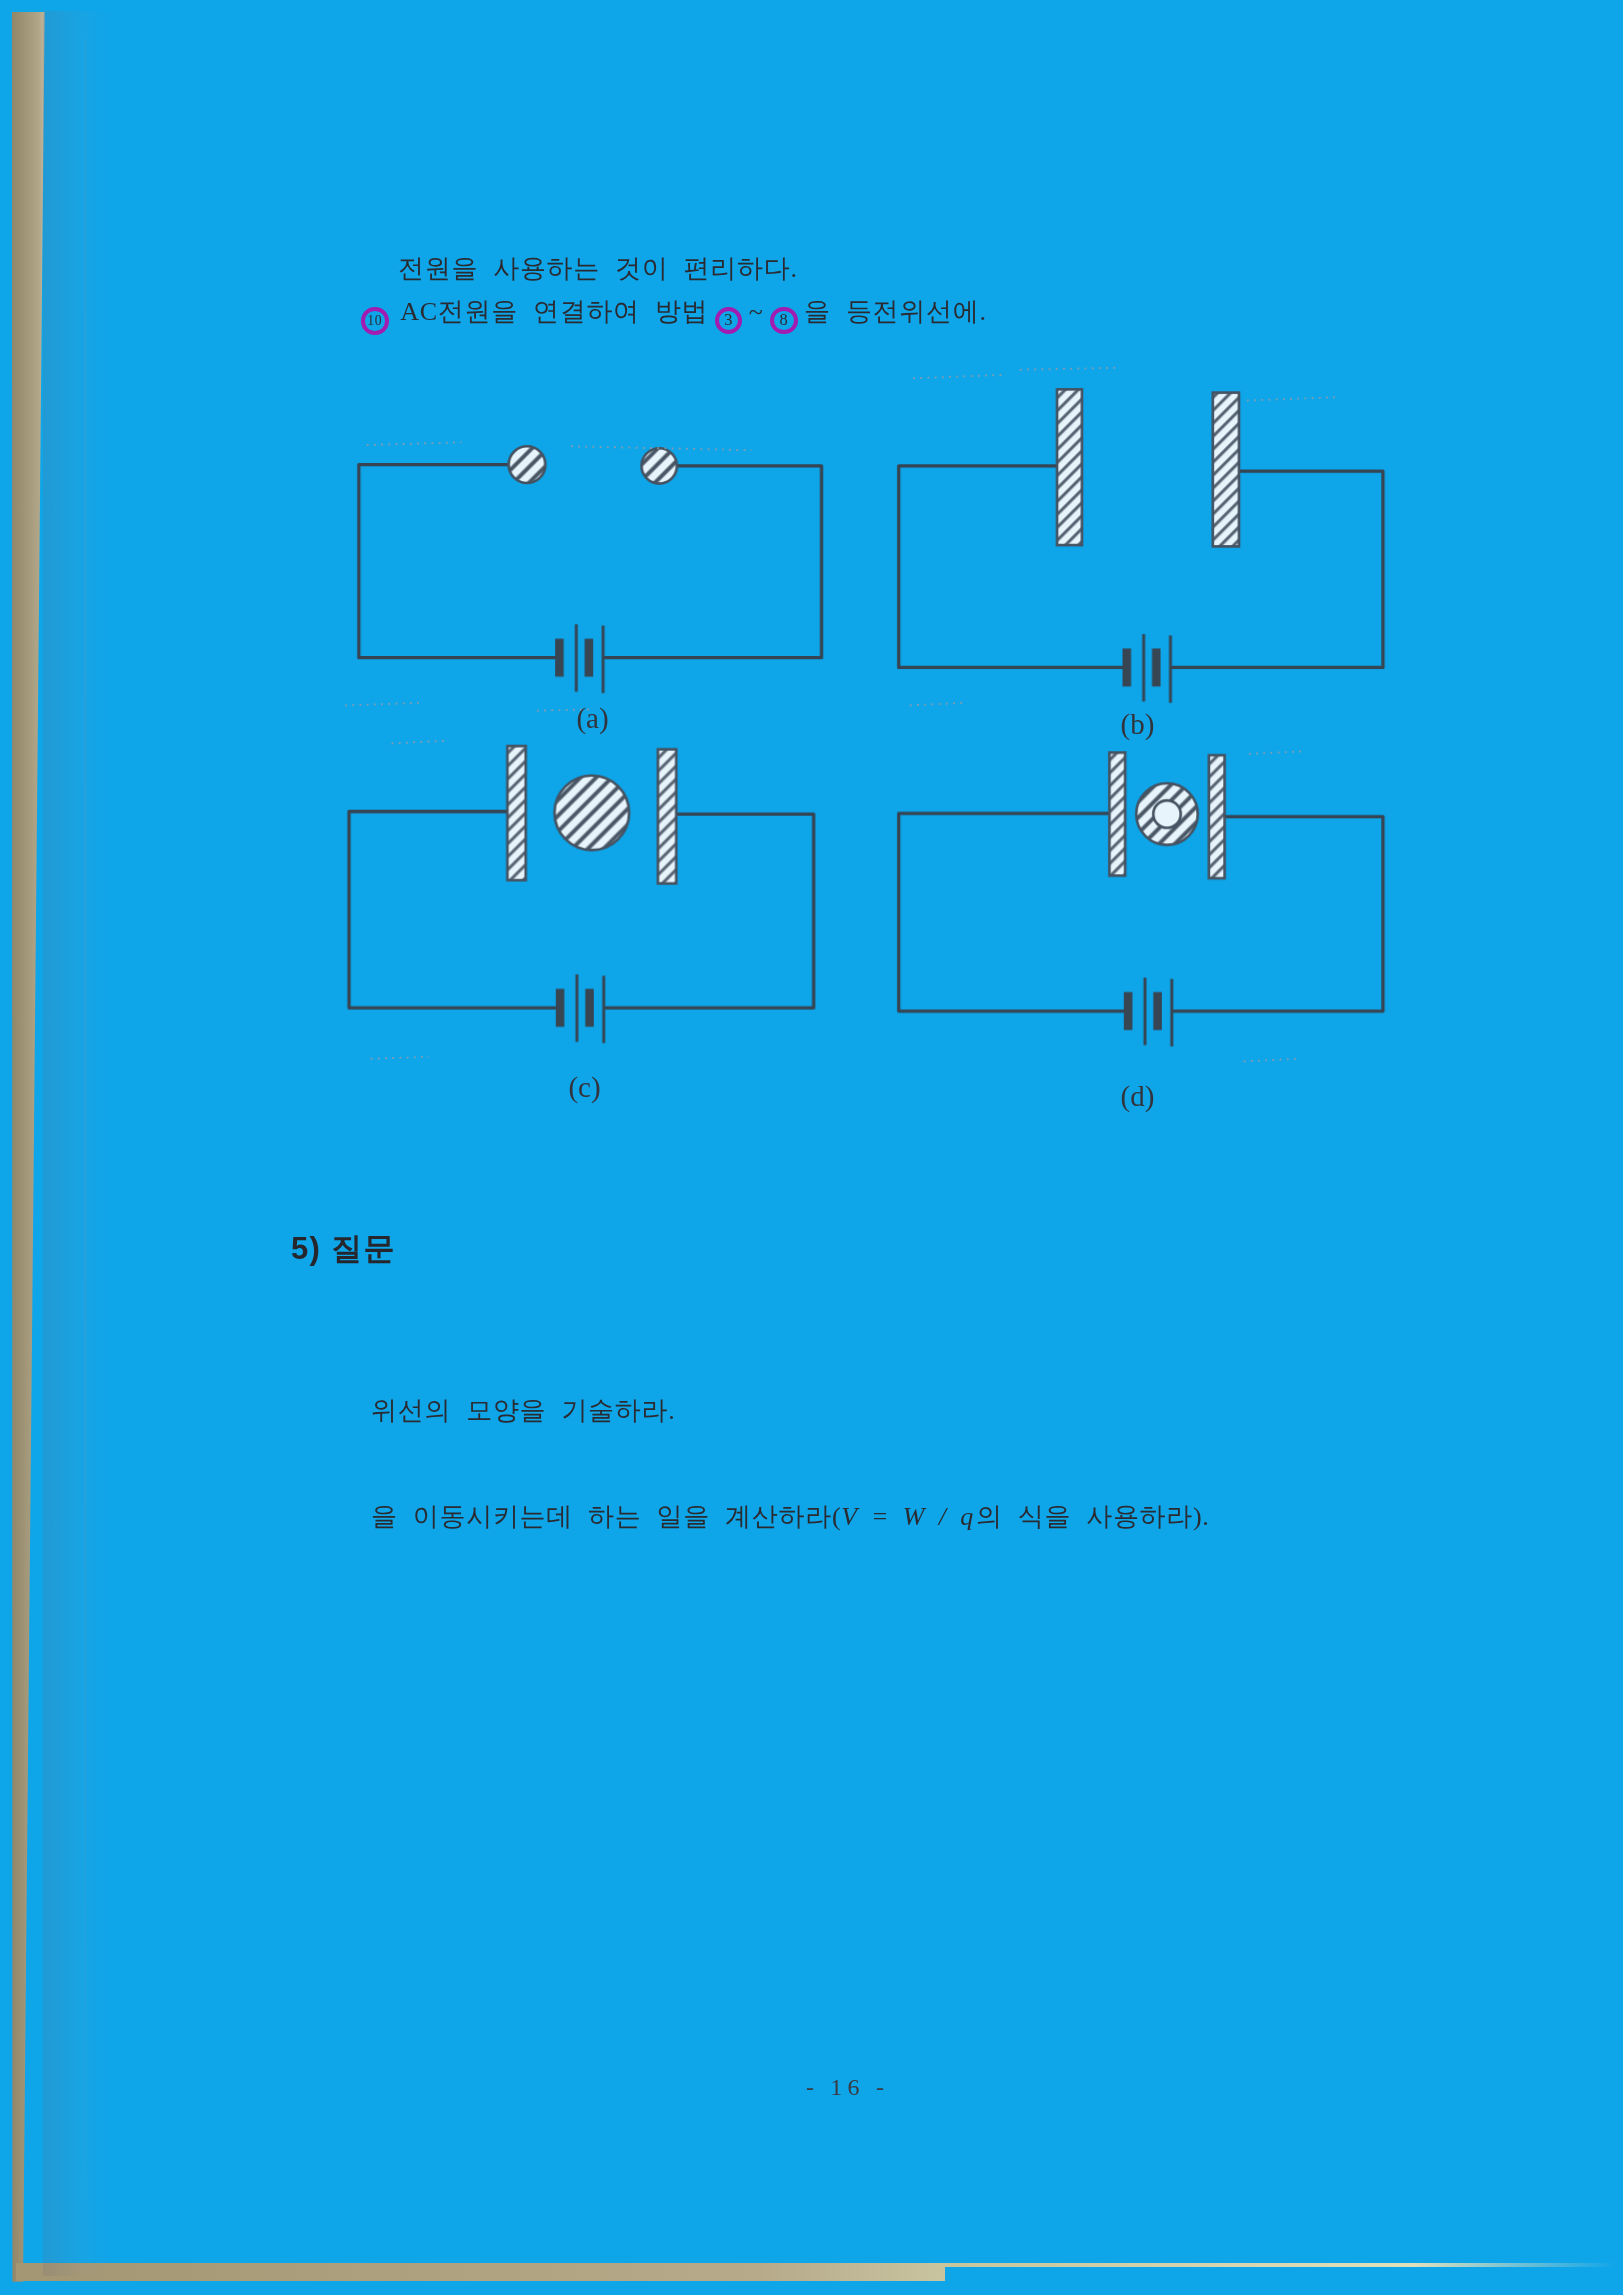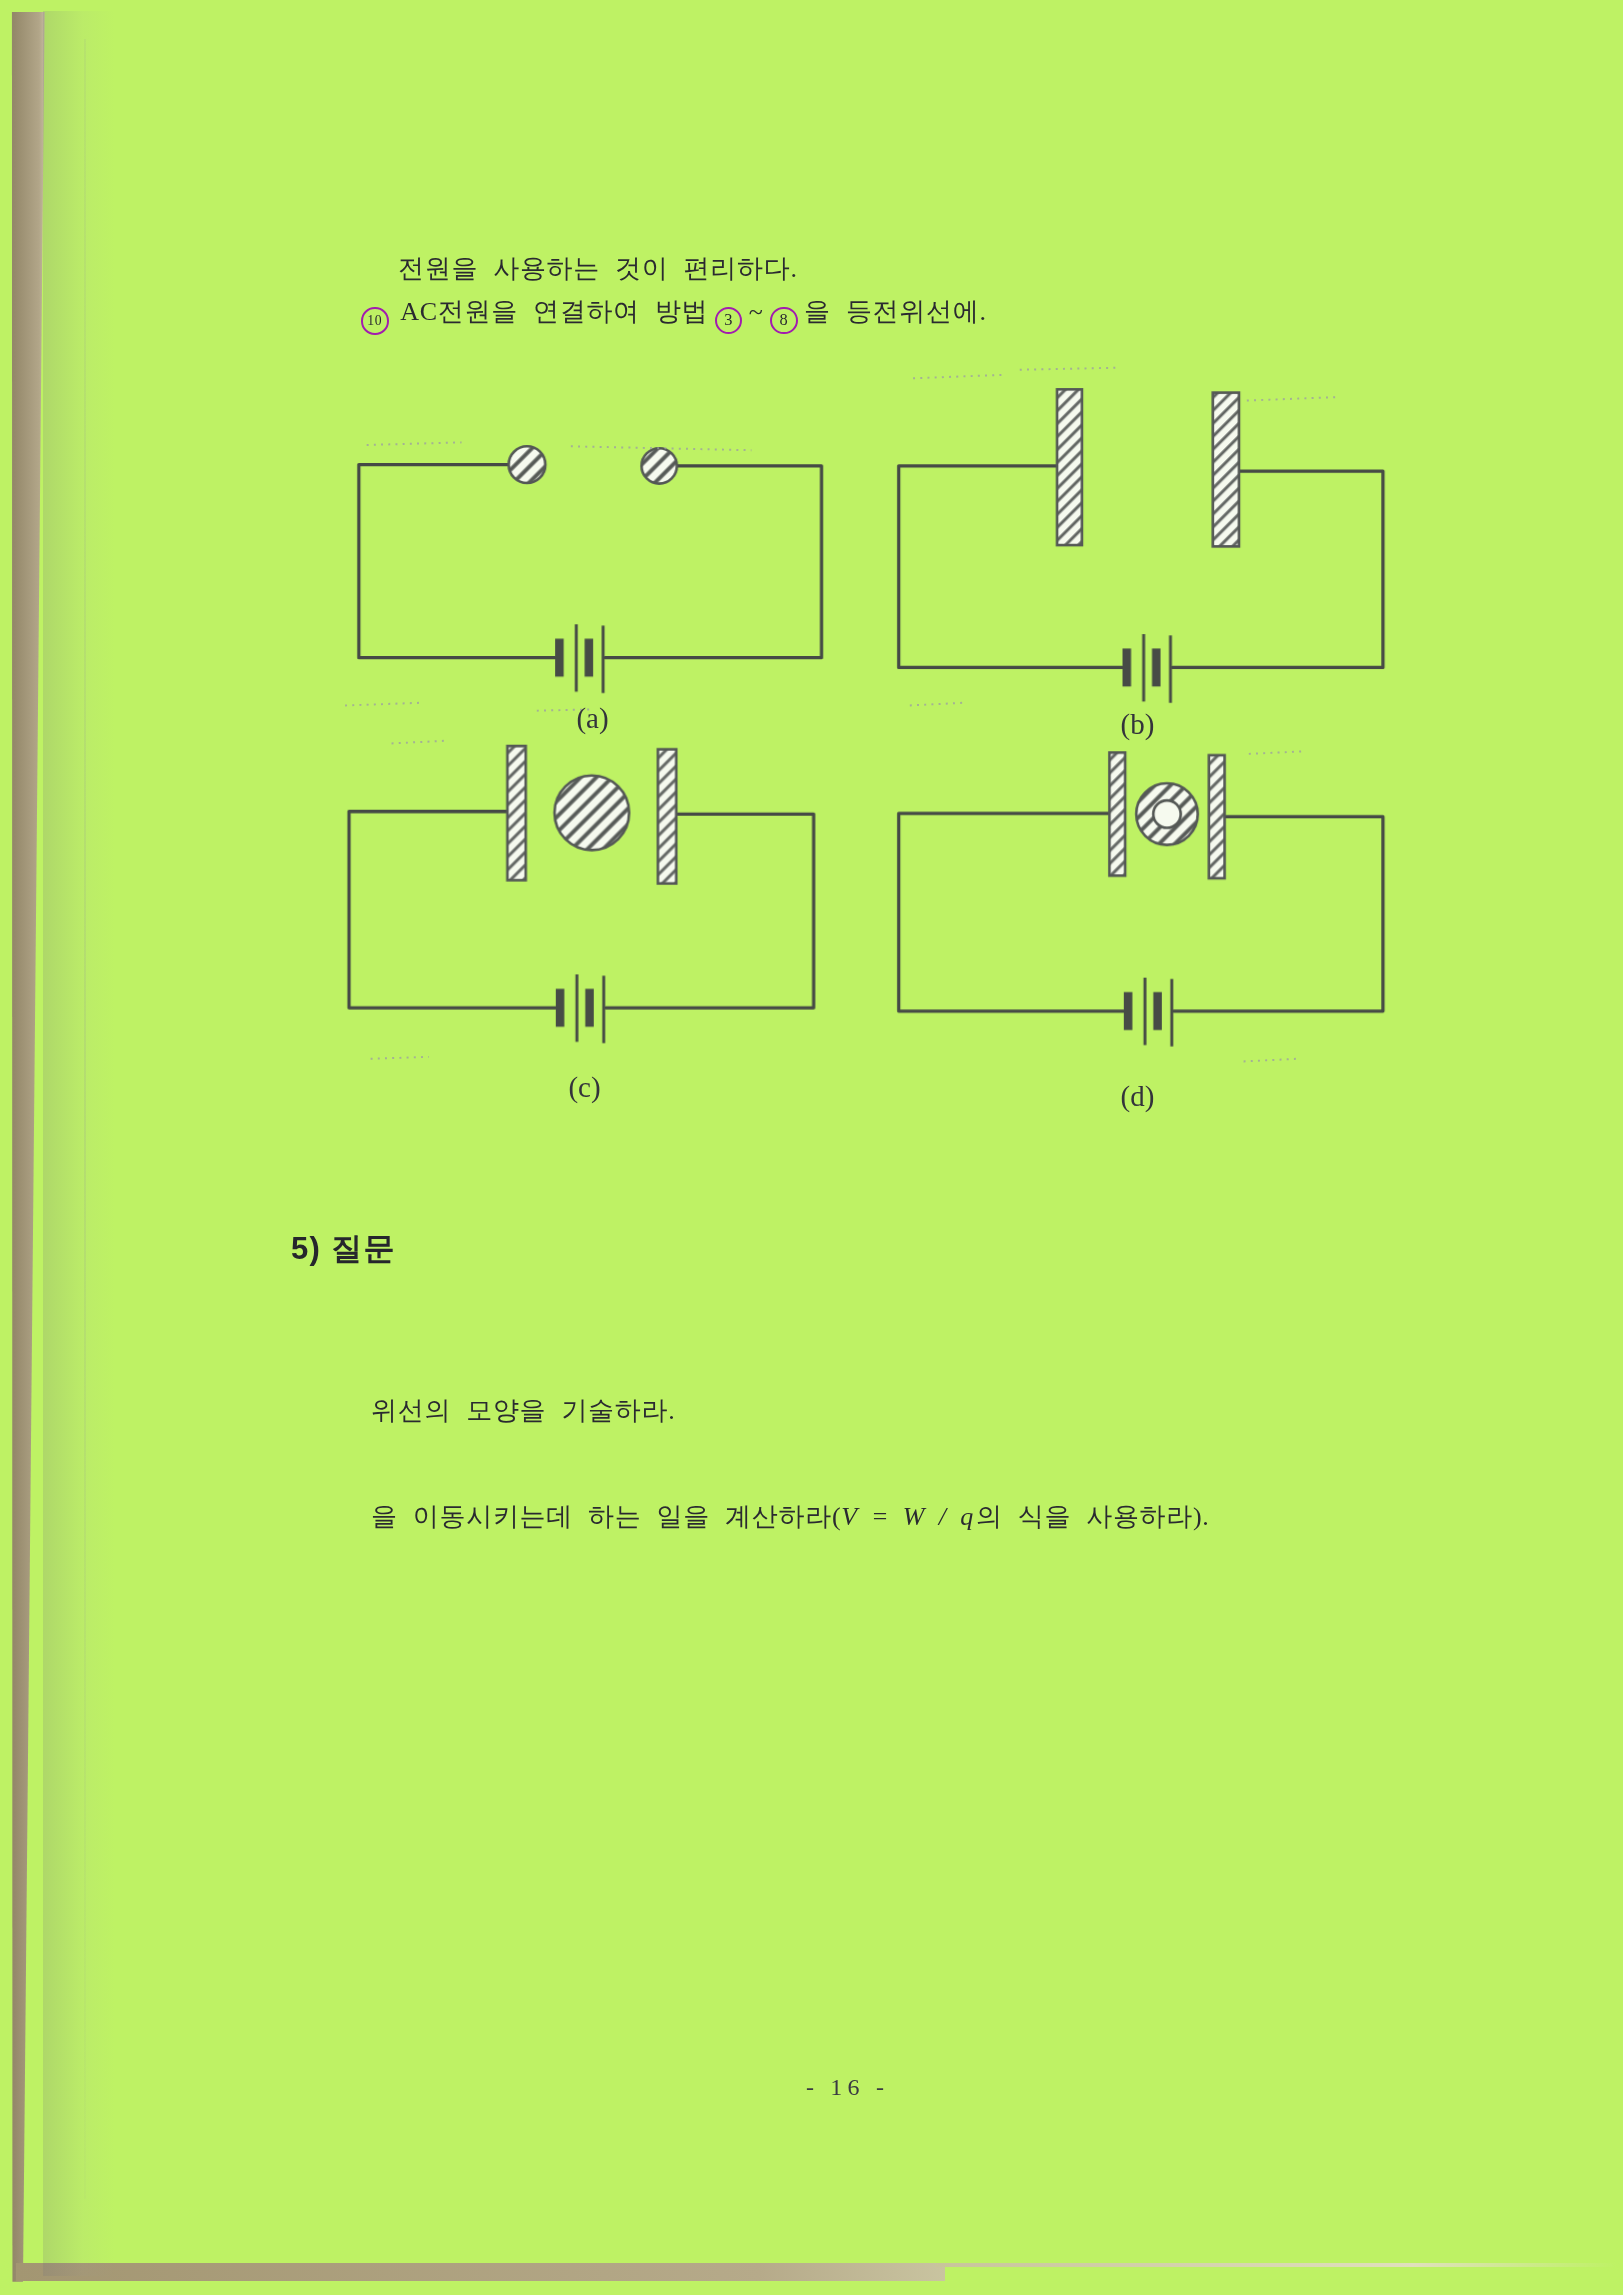--- a/index.html
+++ b/index.html
@@ -1,34 +1,34 @@
 <!DOCTYPE html>
 <html style="font-size:10.5px"><head>
 <meta charset="utf-8">
 <style>
   html,body{margin:0;padding:0;background:#ffffff;}
-  .scan{position:relative;width:1624px;height:2295px;background:#bef264;overflow:hidden;
+  .scan{position:relative;width:1624px;height:2295px;background:#0ea5e9;overflow:hidden;
         font-family:"Liberation Serif","DejaVu Serif",serif;color:#26262c;}
   
   .edge-left{position:absolute;left:0;top:11.8px;width:46px;height:2270px;
              background:linear-gradient(to right,#94886a 30%,#b2a689 85%,#c7bda4 100%);
              clip-path:polygon(26% 0,97% 0,50% 100%,27% 100%);}
   .edge-bottom{position:absolute;left:15.7px;top:2263px;width:929px;height:17.7px;
                background:linear-gradient(to right,#a39672,#b6aa8a 80%,#c9c4a0);}
   .edge-bottom-thin{position:absolute;left:936px;top:2263px;width:681px;height:3.9px;
                background:linear-gradient(to right,#c8c49b,#e0e0bd 70%,rgba(235,235,210,0));}
   .page-shadow{position:absolute;left:43px;top:10.5px;width:72px;height:2265px;
                background:linear-gradient(to right,rgba(110,110,125,.20),rgba(150,150,165,.07) 55%,rgba(255,255,255,0));}
   .fold-line{position:absolute;left:84px;top:39px;width:2px;height:2160px;
              background:linear-gradient(to bottom,rgba(140,140,155,.10),rgba(140,140,155,.16),rgba(140,140,155,.04));}
 
   .txt{position:absolute;white-space:nowrap;font-size:26px;line-height:31px;
        letter-spacing:0.7px;word-spacing:7.9px;color:#2a2a30;}
   .circled{display:inline-flex;align-items:center;justify-content:center;
-           width:27.5px;height:27.5px;border:2px solid #a21caf;border-radius:50%;
+           width:27.5px;height:27.5px;border:4px solid #a21caf;border-radius:50%;
            font-size:16.4px;line-height:1;box-sizing:border-box;vertical-align:-5.2px;
            font-family:"Liberation Serif","DejaVu Serif",serif;}
   .circled.small{font-size:13.7px;}
   .marker{margin-right:11.8px;}
   .inline-circ{margin:0 6.5px;}
   .heading{position:absolute;font-family:"Liberation Sans","DejaVu Sans",sans-serif;
            font-weight:bold;font-size:31px;letter-spacing:1.3px;color:#26262c;}
   .fig-label{position:absolute;width:79px;text-align:center;font-size:29px;color:#33333b;}
   .caption{position:absolute;left:499px;top:1122px;width:596px;text-align:center;
            font-size:26px;letter-spacing:1.3px;word-spacing:7.9px;color:#2a2a30;}

